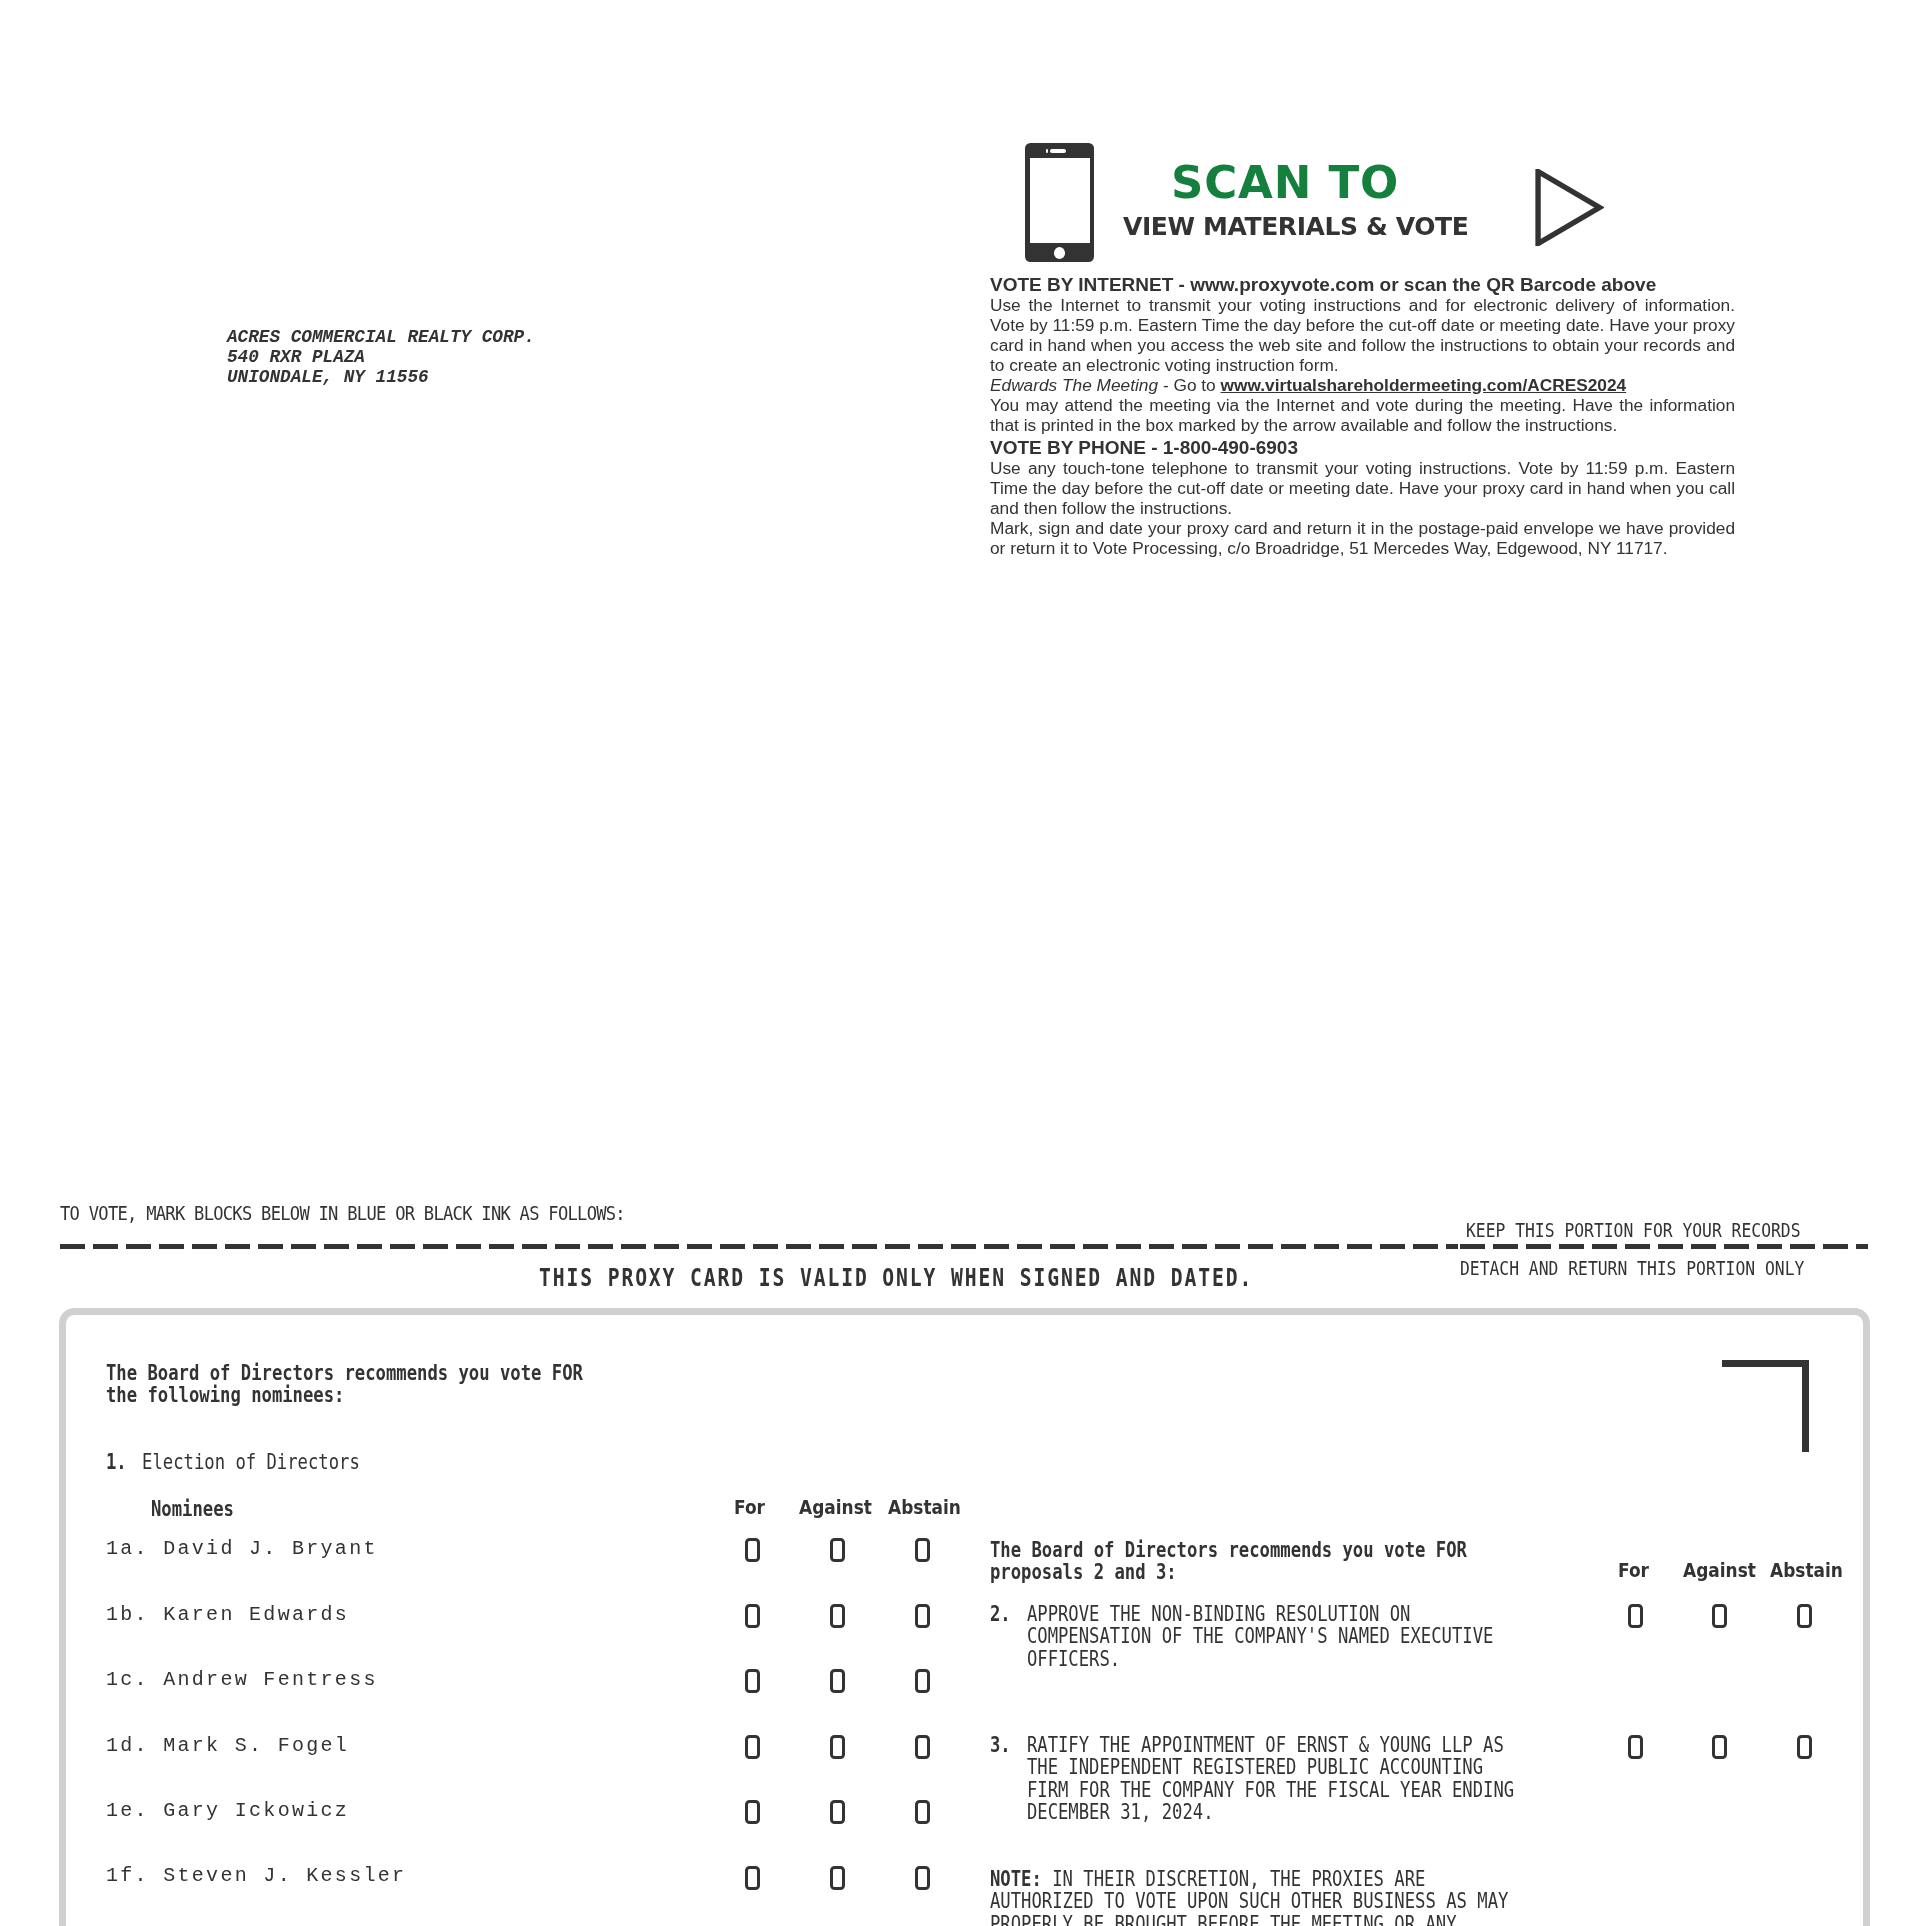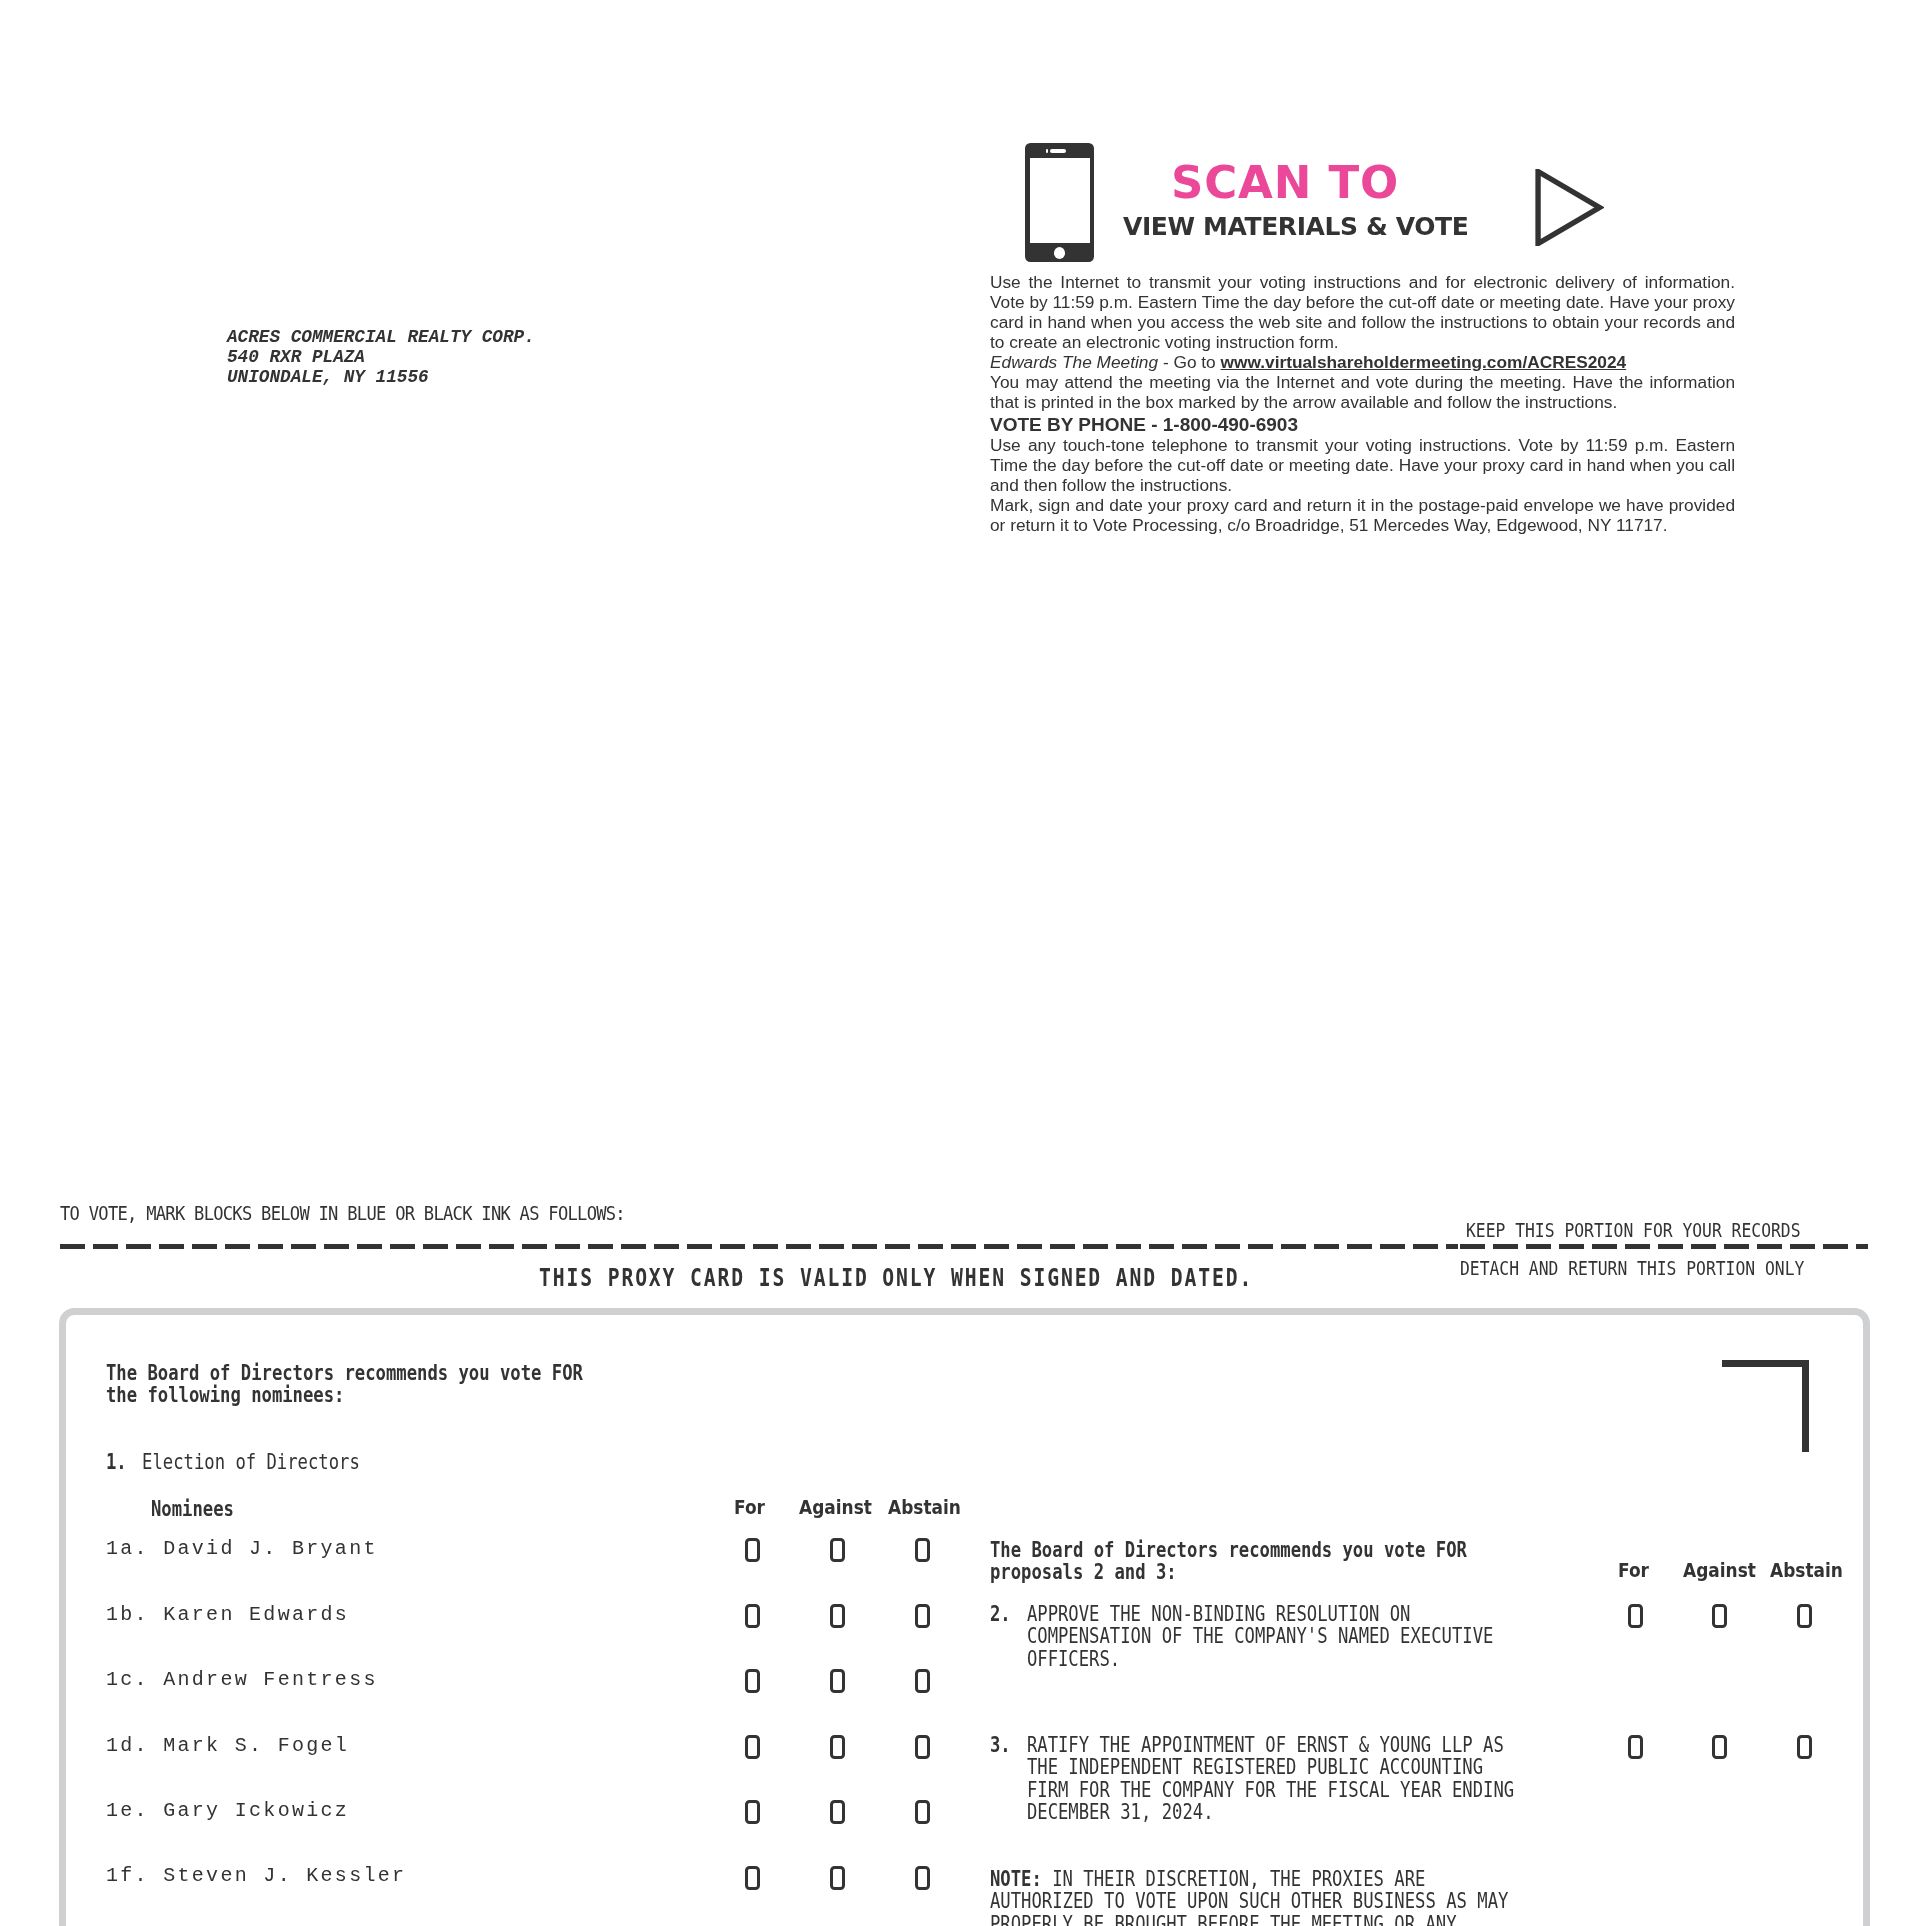--- a/index.html
+++ b/index.html
@@ -8,21 +8,21 @@
   .mono { font-family: "Liberation Mono", "DejaVu Sans Mono", monospace; margin-top: 40px; }
   .narrow { font-family: "DejaVu Sans Mono", monospace; }
   .sans { font-family: "Liberation Sans", "DejaVu Sans", sans-serif; }
 
   
   .phone { left:1025px; top:143px; width:69px; height:119px; background:#333; border-radius:5.4px; }
   .phone .screen { position:absolute; left:4.6px; top:15.4px; width:60px; height:85px; background:#fff; }
   .phone .speaker { position:absolute; left:25.4px; top:6.2px; width:15.4px; height:3.9px; background:#fff; border-radius:1.9px; }
   .phone .dot { position:absolute; left:21px; top:6.2px; width:2.3px; height:3.9px; background:#fff; border-radius:1.2px; }
   .phone .homebtn { position:absolute; left:28.5px; top:104px; width:11.6px; height:12.3px; background:#fff; border-radius:50%; }
-  .scan-title { left:1171px; top:160px; font-size:45px; font-weight:bold; letter-spacing:0.8px; font-family:"DejaVu Sans", sans-serif; color:#ec4899; line-height:1; }
+  .scan-title { left:1171px; top:160px; font-size:45px; font-weight:bold; letter-spacing:0.8px; font-family:"DejaVu Sans", sans-serif; color:#15803d; line-height:1; }
   .scan-sub { left:1123px; top:214px; font-size:25px; font-weight:bold; font-family:"DejaVu Sans", sans-serif; color:#333; line-height:1; letter-spacing:-0.4px; }
   .arrow-icon { left:1535px; top:169px; }
 
   .vote-info { left:990px; top:272px; width:745px; font-size:17.3px; line-height:20px; text-align:justify; color:#333; }
   .vote-info .h { font-weight:bold; font-size:19px; display:block; margin-top:3.1px; }
   .vote-info p { margin:0; }
   .vote-info .url { font-weight:bold; text-decoration:underline; }
   .vote-info .ital { font-style:italic; }
 
   .address { left:227px; top:287px; font-size:17.7px; line-height:20px; font-style:italic; font-weight:bold; }
@@ -71,20 +71,21 @@
 </div>
 <div class="abs scan-title">SCAN TO</div>
 <div class="abs scan-sub">VIEW MATERIALS &amp; VOTE</div>
 <div class="abs arrow-icon">
   <svg width="69" height="77" viewBox="0 0 180 200">
       <polygon points="8,6 168,100 8,194" fill="none" stroke="#333" stroke-width="14"></polygon>
     </svg>
 </div>
 
 <div class="abs vote-info sans">
+  <span class="h">VOTE BY INTERNET - www.proxyvote.com or scan the QR Barcode above</span>
   <p>Use the Internet to transmit your voting instructions and for electronic delivery of information. Vote by 11:59 p.m. Eastern Time the day before the cut-off date or meeting date. Have your proxy card in hand when you access the web site and follow the instructions to obtain your records and to create an electronic voting instruction form.</p>
   <p><span class="ital">Edwards The Meeting</span><span> - Go to </span><span class="url">www.virtualshareholdermeeting.com/ACRES2024</span></p>
   <p>You may attend the meeting via the Internet and vote during the meeting. Have the information that is printed in the box marked by the arrow available and follow the instructions.</p>
   <span class="h">VOTE BY PHONE - 1-800-490-6903</span>
   <p>Use any touch-tone telephone to transmit your voting instructions. Vote by 11:59 p.m. Eastern Time the day before the cut-off date or meeting date. Have your proxy card in hand when you call and then follow the instructions.</p>
   <p>Mark, sign and date your proxy card and return it in the postage-paid envelope we have provided or return it to Vote Processing, c/o Broadridge, 51 Mercedes Way, Edgewood, NY 11717.</p>
 </div>
 
 <div class="abs address mono">
   <div>ACRES COMMERCIAL REALTY CORP.</div>

